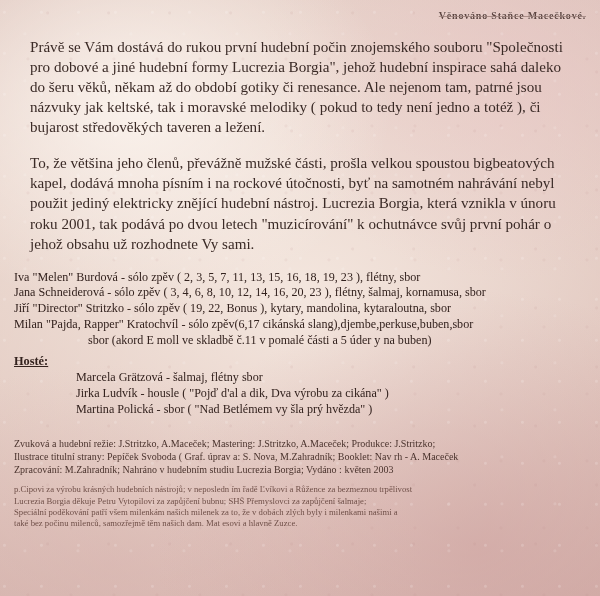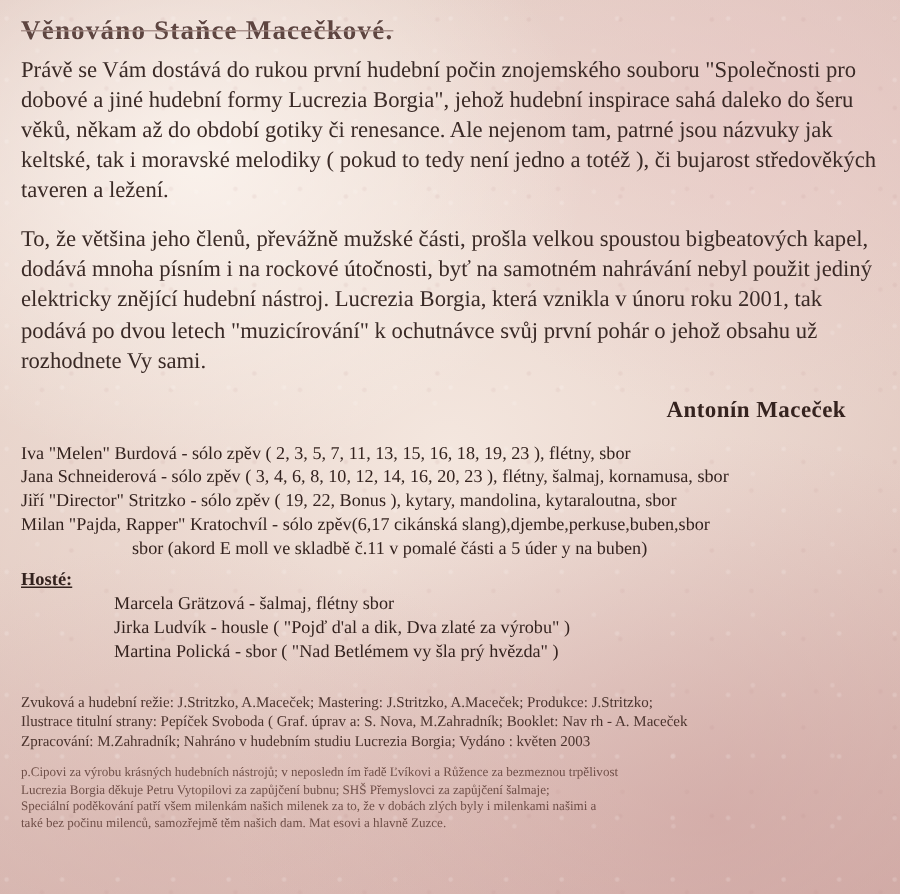--- a/index.html
+++ b/index.html
@@ -38,39 +38,39 @@
       radial-gradient(circle at 65% 88%, rgba(180,130,130,0.30) 0 1px, transparent 2px);
     background-size: 37px 41px, 53px 47px, 61px 59px, 43px 67px;
   }
   .content {
     position: relative;
     z-index: 2;
     padding: 8px 14px 4px 14px;
   }
 
   .dedication {
-    text-align: left;
-    font-size: 18px;
+    text-align: right;
+    font-size: 10px;
     color: #5e4540;
     letter-spacing: 0.8px;
     text-decoration: line-through;
     text-decoration-color: rgba(110,70,60,0.55);
     margin: 2px 0 6px 0;
     font-weight: 600;
     text-shadow: 0 0 1px rgba(255,255,255,0.6);
   }
 
   .intro {
     font-size: 15.1px;
     line-height: 1.33;
     color: #3a2a26;
     text-align: left;
     margin: 0 0 14px 0;
   }
-  .intro p { margin: 0; }
+  .intro p { margin: 16px; }
   .intro p + p { margin-top: 13px; }
 
   .signature {
     text-align: right;
     font-size: 15.3px;
     color: #35231f;
     font-weight: 700;
     margin: 10px 22px 12px 0;
     letter-spacing: 0.3px;
   }
@@ -124,34 +124,33 @@
   <div class="noise"></div>
   <div class="content">
 
     <div class="dedication">Věnováno Staňce Macečkové.</div>
 
     <div class="intro">
       <p>Právě se Vám dostává do rukou první hudební počin znojemského souboru "Společnosti pro dobové a jiné hudební formy Lucrezia Borgia", jehož hudební inspirace sahá daleko do šeru věků, někam až do období gotiky či renesance. Ale nejenom tam, patrné jsou názvuky jak keltské, tak i moravské melodiky ( pokud to tedy není jedno a totéž ), či bujarost středověkých taveren a ležení.</p>
       <p>To, že většina jeho členů, převážně mužské části, prošla velkou spoustou bigbeatových kapel, dodává mnoha písním i na rockové útočnosti, byť na samotném nahrávání nebyl použit jediný elektricky znějící hudební nástroj. Lucrezia Borgia, která vznikla v únoru roku 2001, tak podává po dvou letech "muzicírování" k ochutnávce svůj první pohár o jehož obsahu už rozhodnete Vy sami.</p>
     </div>
 
-    <div class="signature">Antonín Maceček</div>
 
     <div class="credits">
       <div class="line">Iva "Melen" Burdová - sólo zpěv ( 2, 3, 5, 7, 11, 13, 15, 16, 18, 19, 23 ), flétny, sbor</div>
       <div class="line">Jana Schneiderová - sólo zpěv ( 3, 4, 6, 8, 10, 12, 14, 16, 20, 23 ), flétny, šalmaj, kornamusa, sbor</div>
       <div class="line">Jiří "Director" Stritzko - sólo zpěv ( 19, 22, Bonus ), kytary, mandolina, kytaraloutna, sbor</div>
       <div class="line">Milan "Pajda, Rapper" Kratochvíl - sólo zpěv(6,17 cikánská slang),djembe,perkuse,buben,sbor</div>
       <div class="line indent-1">sbor (akord E moll ve skladbě č.11 v pomalé části a 5 úder y na buben)</div>
     </div>
 
     <div class="guests-label">Hosté:</div>
     <div class="guests">
       <div class="line indent-2">Marcela Grätzová - šalmaj, flétny sbor</div>
-      <div class="line indent-2">Jirka Ludvík - housle ( "Pojď d'al a dik, Dva zlaté za výrobu" )</div>
+      <div class="line indent-2">Jirka Ludvík - housle ( "Pojď d'al a dik, Dva výrobu za cikána" )</div>
       <div class="line indent-2">Martina Polická - sbor ( "Nad Betlémem vy šla prý hvězda" )</div>
     </div>
 
     <div class="smallblock">
       <div class="line">Zvuková a hudební režie: J.Stritzko, A.Maceček; Mastering: J.Stritzko, A.Maceček; Produkce: J.Stritzko;</div>
       <div class="line">Ilustrace titulní strany: Pepíček Svoboda ( Graf. úprav a: S. Nova, M.Zahradník; Booklet: Nav rh - A. Maceček</div>
       <div class="line">Zpracování: M.Zahradník; Nahráno v hudebním studiu Lucrezia Borgia; Vydáno : květen 2003</div>
     </div>
 
     <div class="tinyblock">

